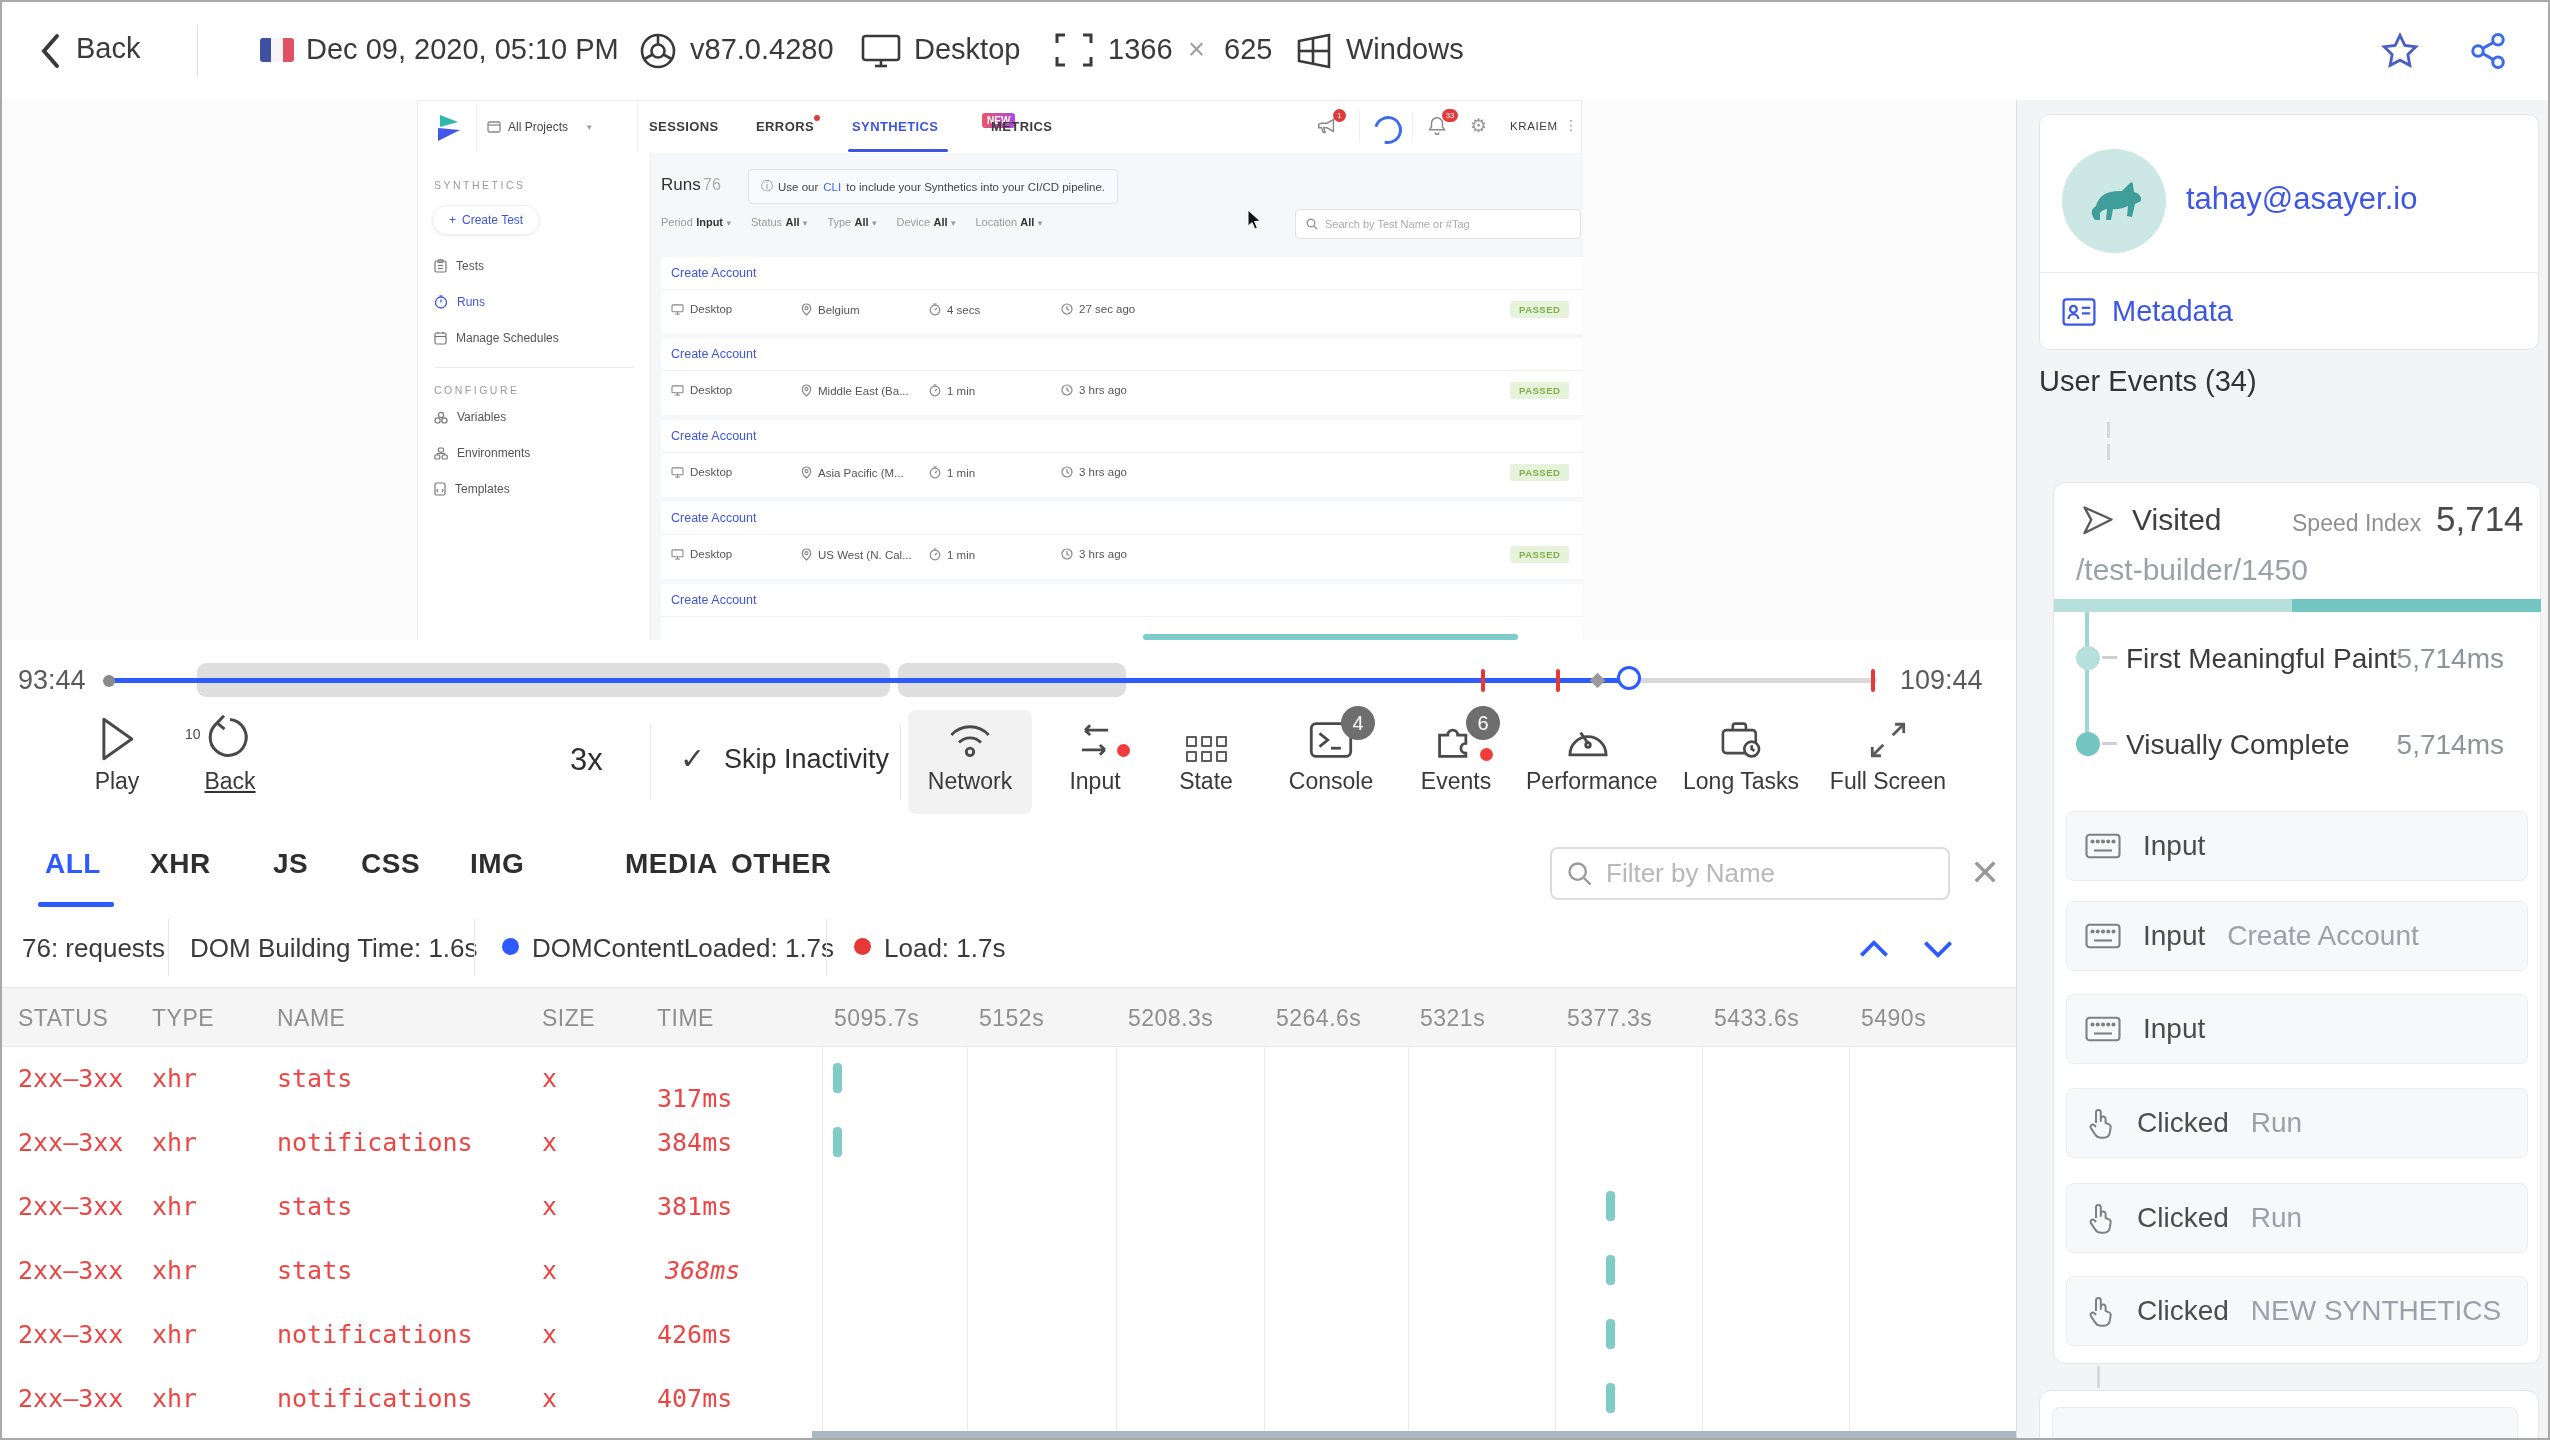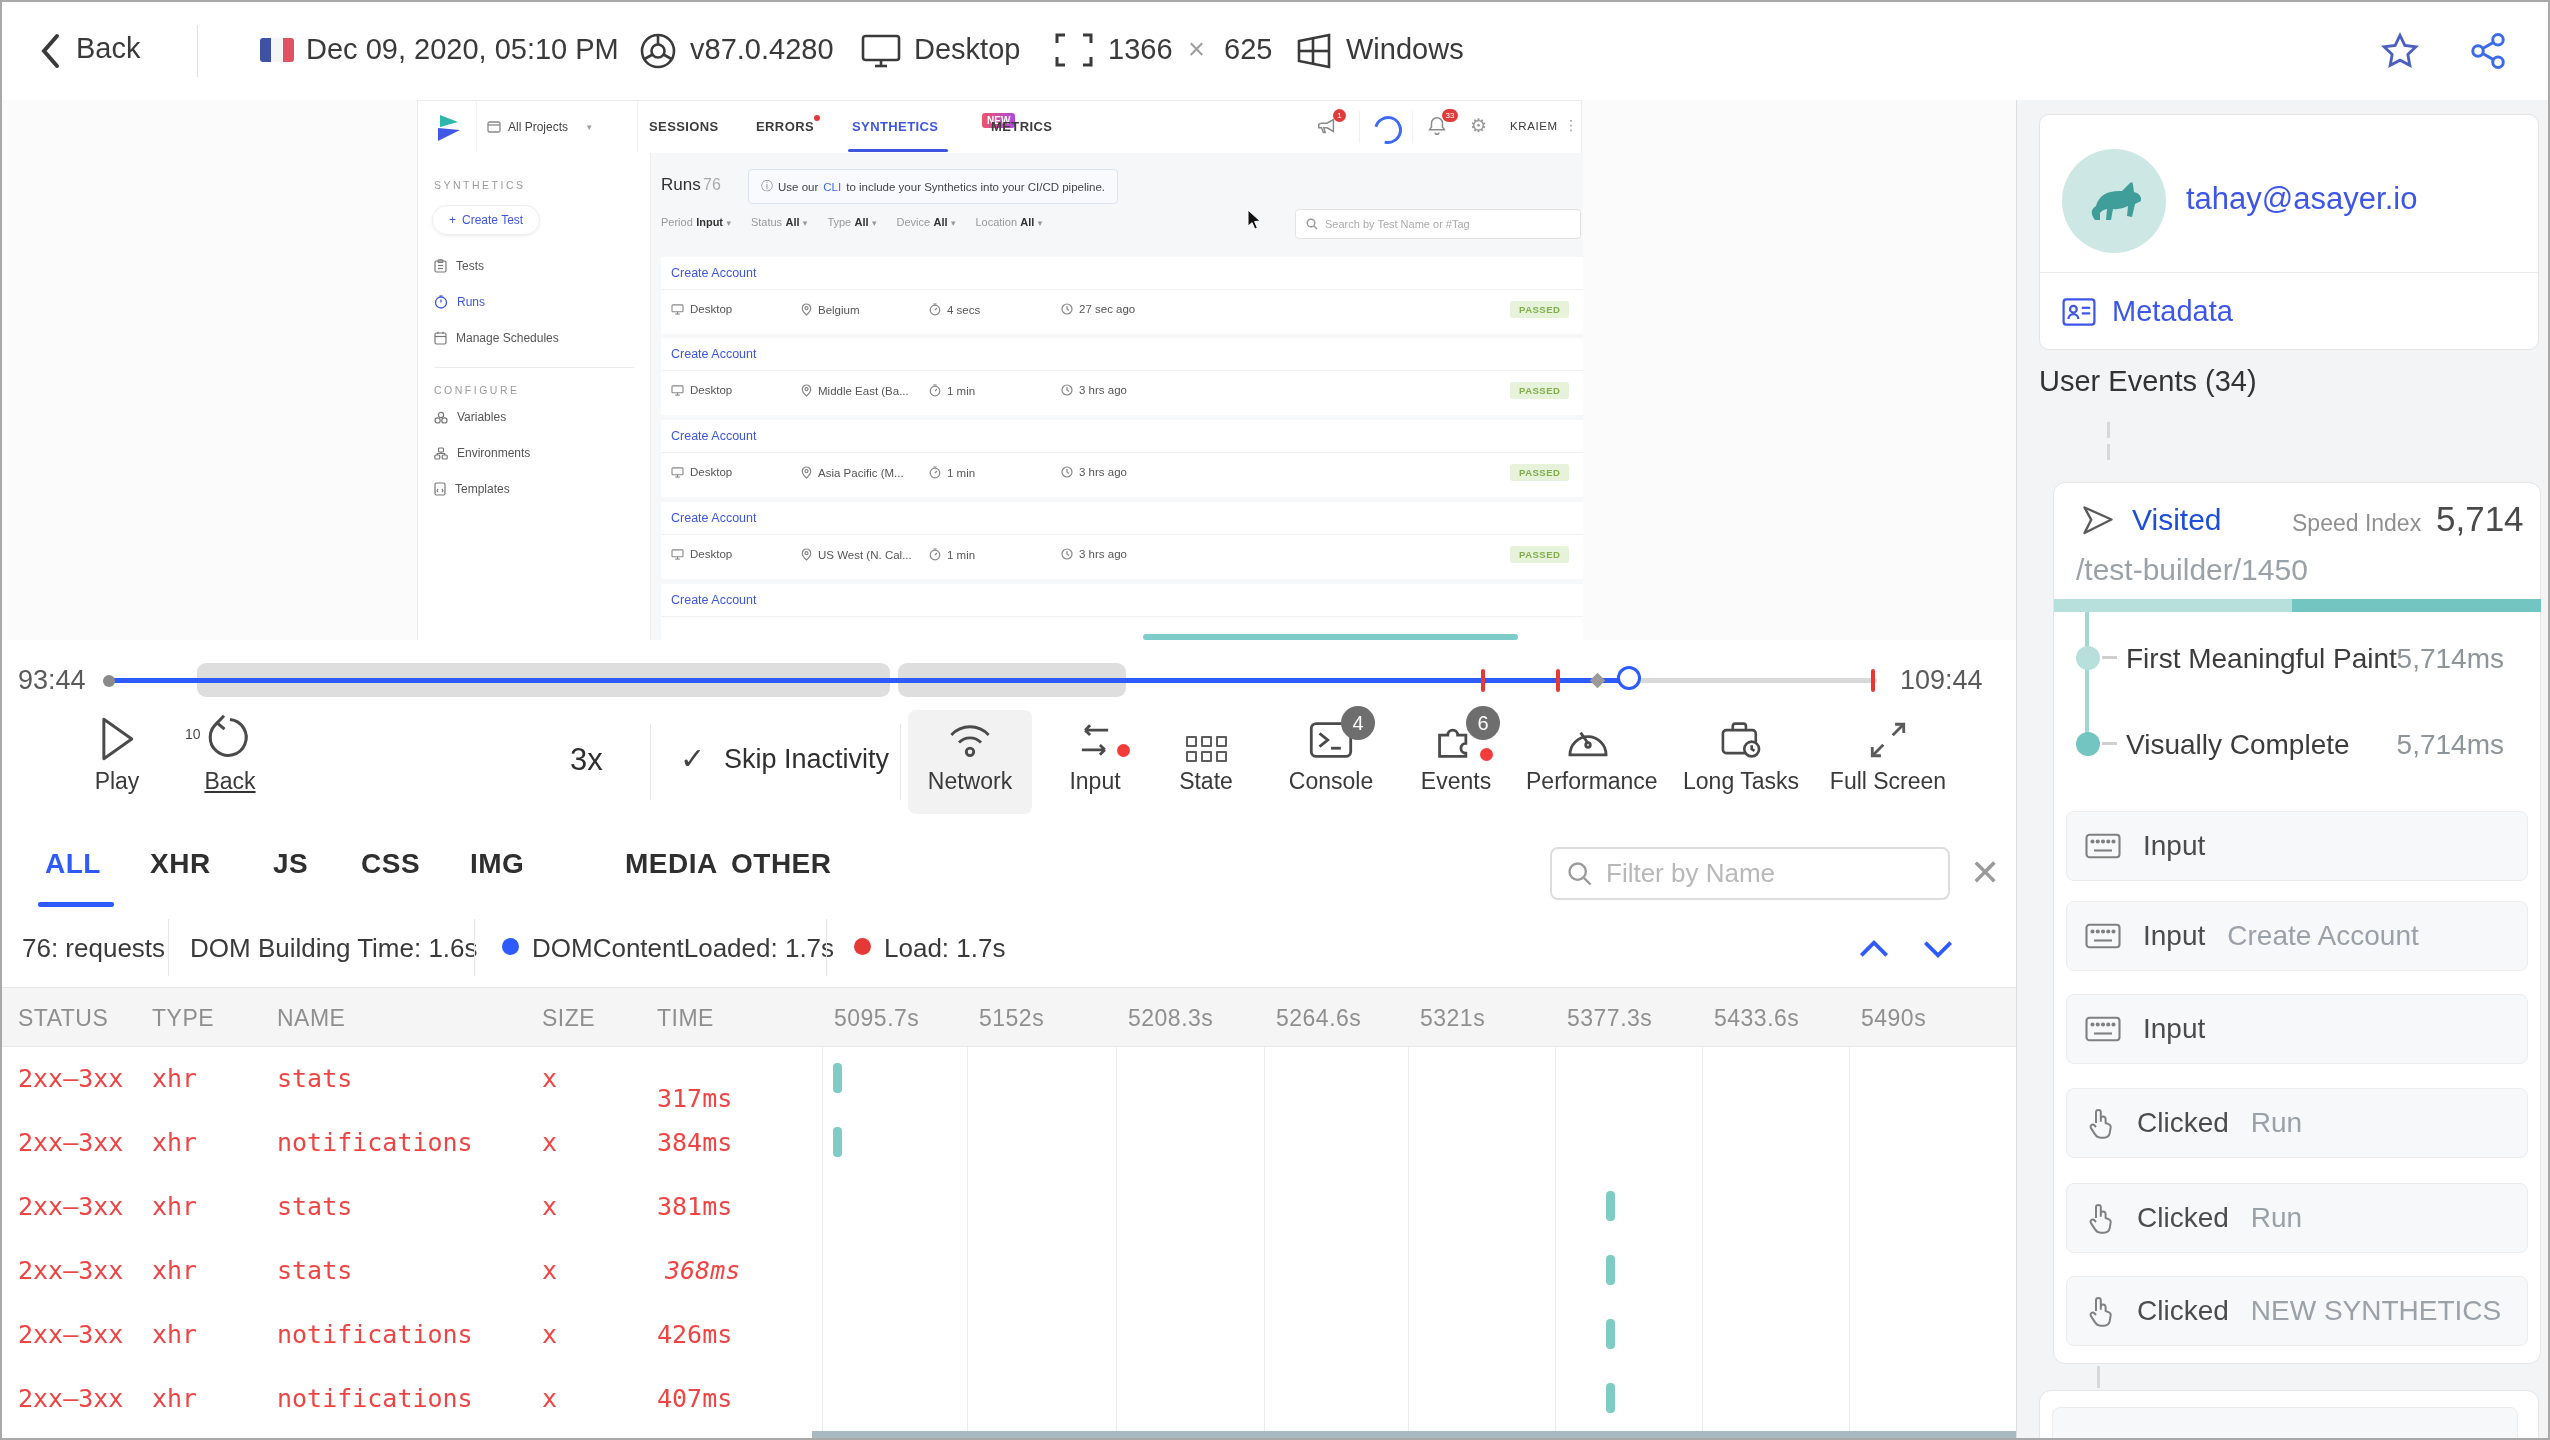--- a/index.html
+++ b/index.html
@@ -67,21 +67,21 @@
   .hscroll{left:810px;top:1429px;width:1740px;height:11px;background:#a8b9c1;}
   
   .rpanel{left:2014px;top:98px;width:536px;height:1342px;background:#f3f4f6;border-left:1px solid #dedede;box-sizing:border-box;}
   .pcard{left:22px;top:14px;width:500px;height:236px;background:#fff;border:1px solid #e4e4e4;border-radius:10px;box-sizing:border-box;}
   .avatar{left:22px;top:34px;width:104px;height:104px;border-radius:50%;background:#cde7e5;display:flex;align-items:center;justify-content:center;}
   .email{left:146px;top:66px;font-size:31px;color:#3d56e8;}
   .meta-lbl{font-size:29px;color:#3d56e8;}
   .uev-title{left:22px;top:265px;font-size:29px;color:#333;font-weight:500;}
   .conn{width:3px;background:#d8d8d8;left:90px;}
   .bigcard{left:36px;top:382px;width:488px;height:882px;background:#fff;border:1px solid #e5e5e5;border-radius:12px;box-sizing:border-box;}
-  .visit-lbl{font-size:30px;color:#1d4ed8;}
+  .visit-lbl{font-size:30px;color:#404040;}
   .si-lbl{font-size:23px;color:#909090;}
   .si-val{font-size:35px;color:#4a4a4a;font-weight:500;}
   .url{font-size:30px;color:#9aa1a8;}
   .tealbar-l{left:0;top:116px;width:238px;height:13px;background:#b7e0dd;}
   .tealbar-d{left:238px;top:116px;width:249px;height:13px;background:#72c5c0;}
   .vline{left:31px;top:129px;width:4px;height:132px;background:#9ed8d3;}
   .mdot{width:24px;height:24px;border-radius:50%;}
   .mdash{width:15px;height:3px;background:#cfcfcf;top:173px;left:48px;}
   .m-lbl{font-size:28px;color:#3c3c3c;}
   .m-val{font-size:28px;color:#8d949a;width:110px;text-align:right;}

